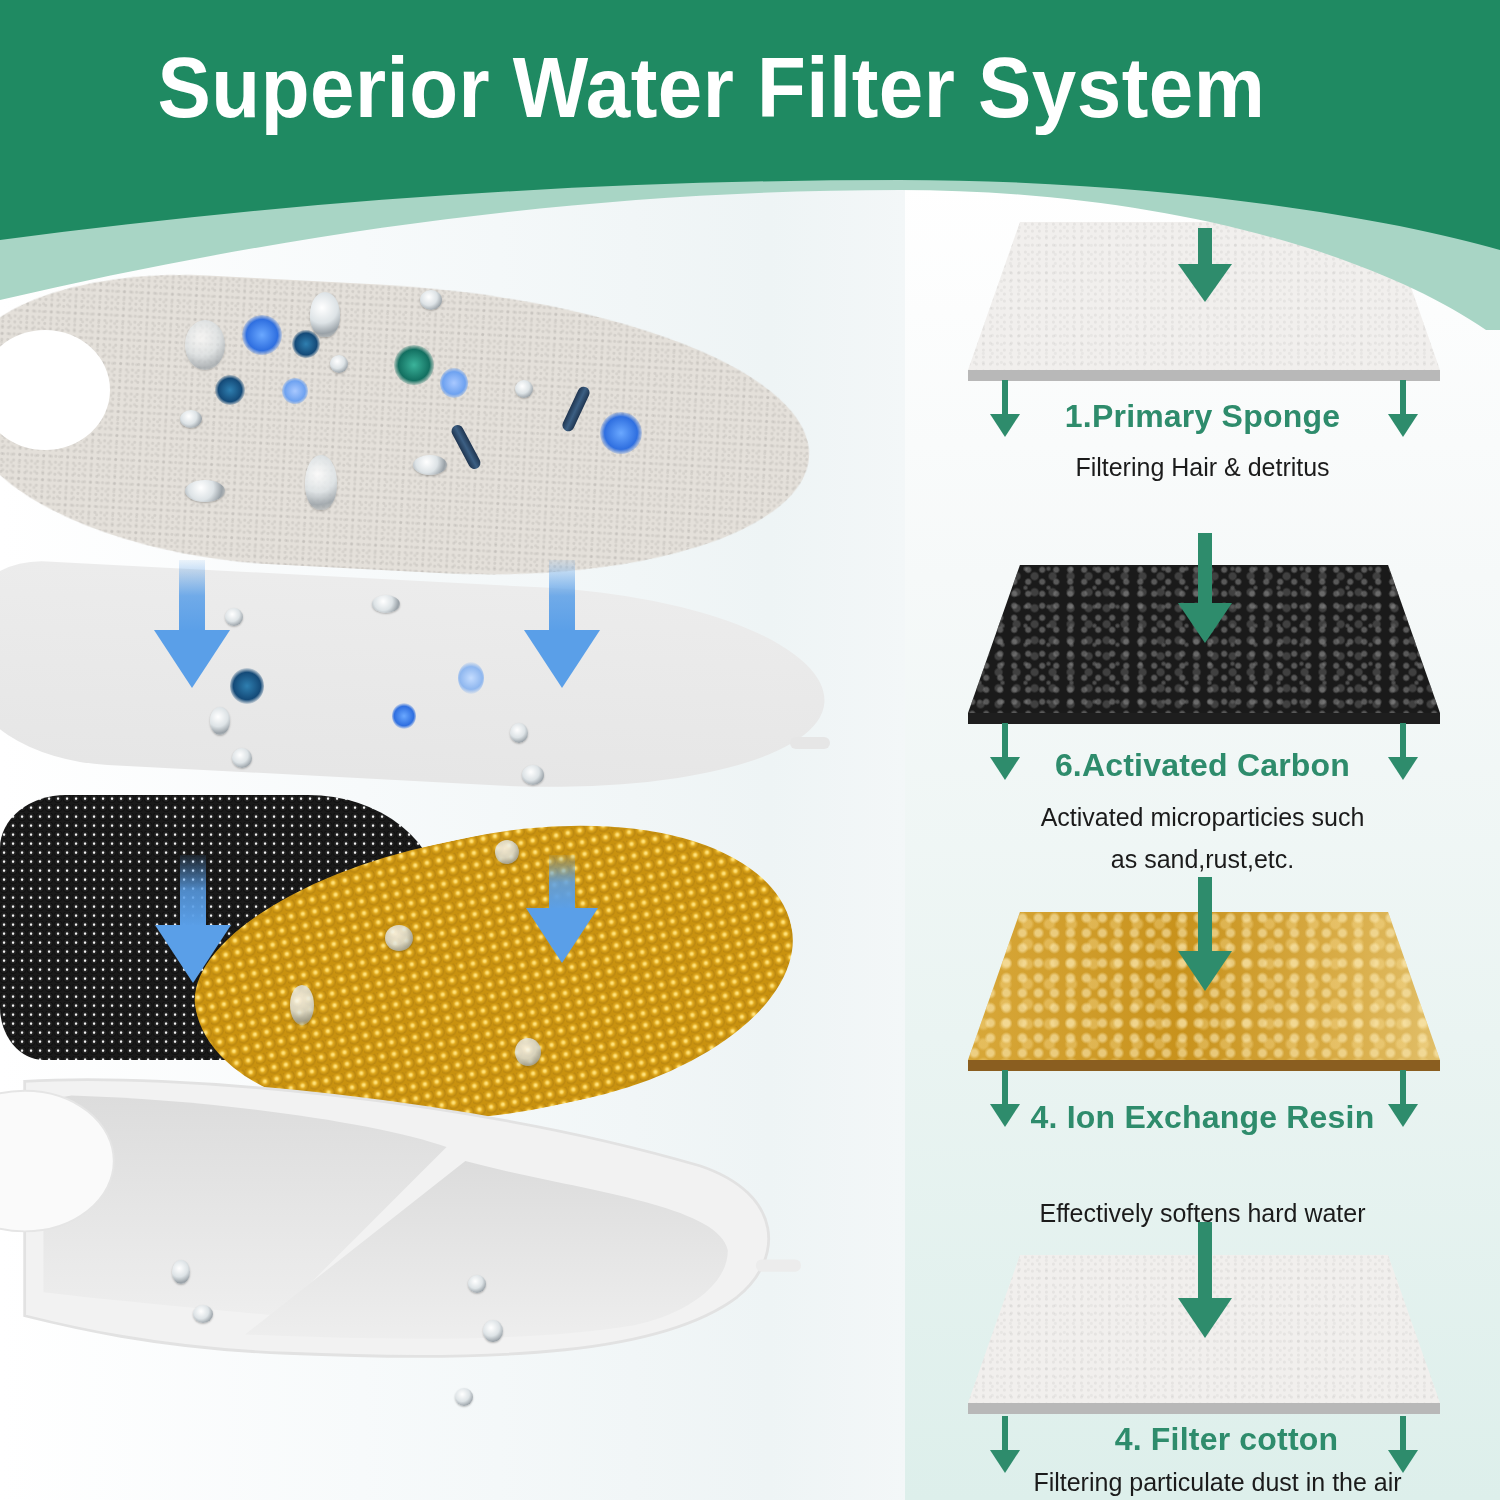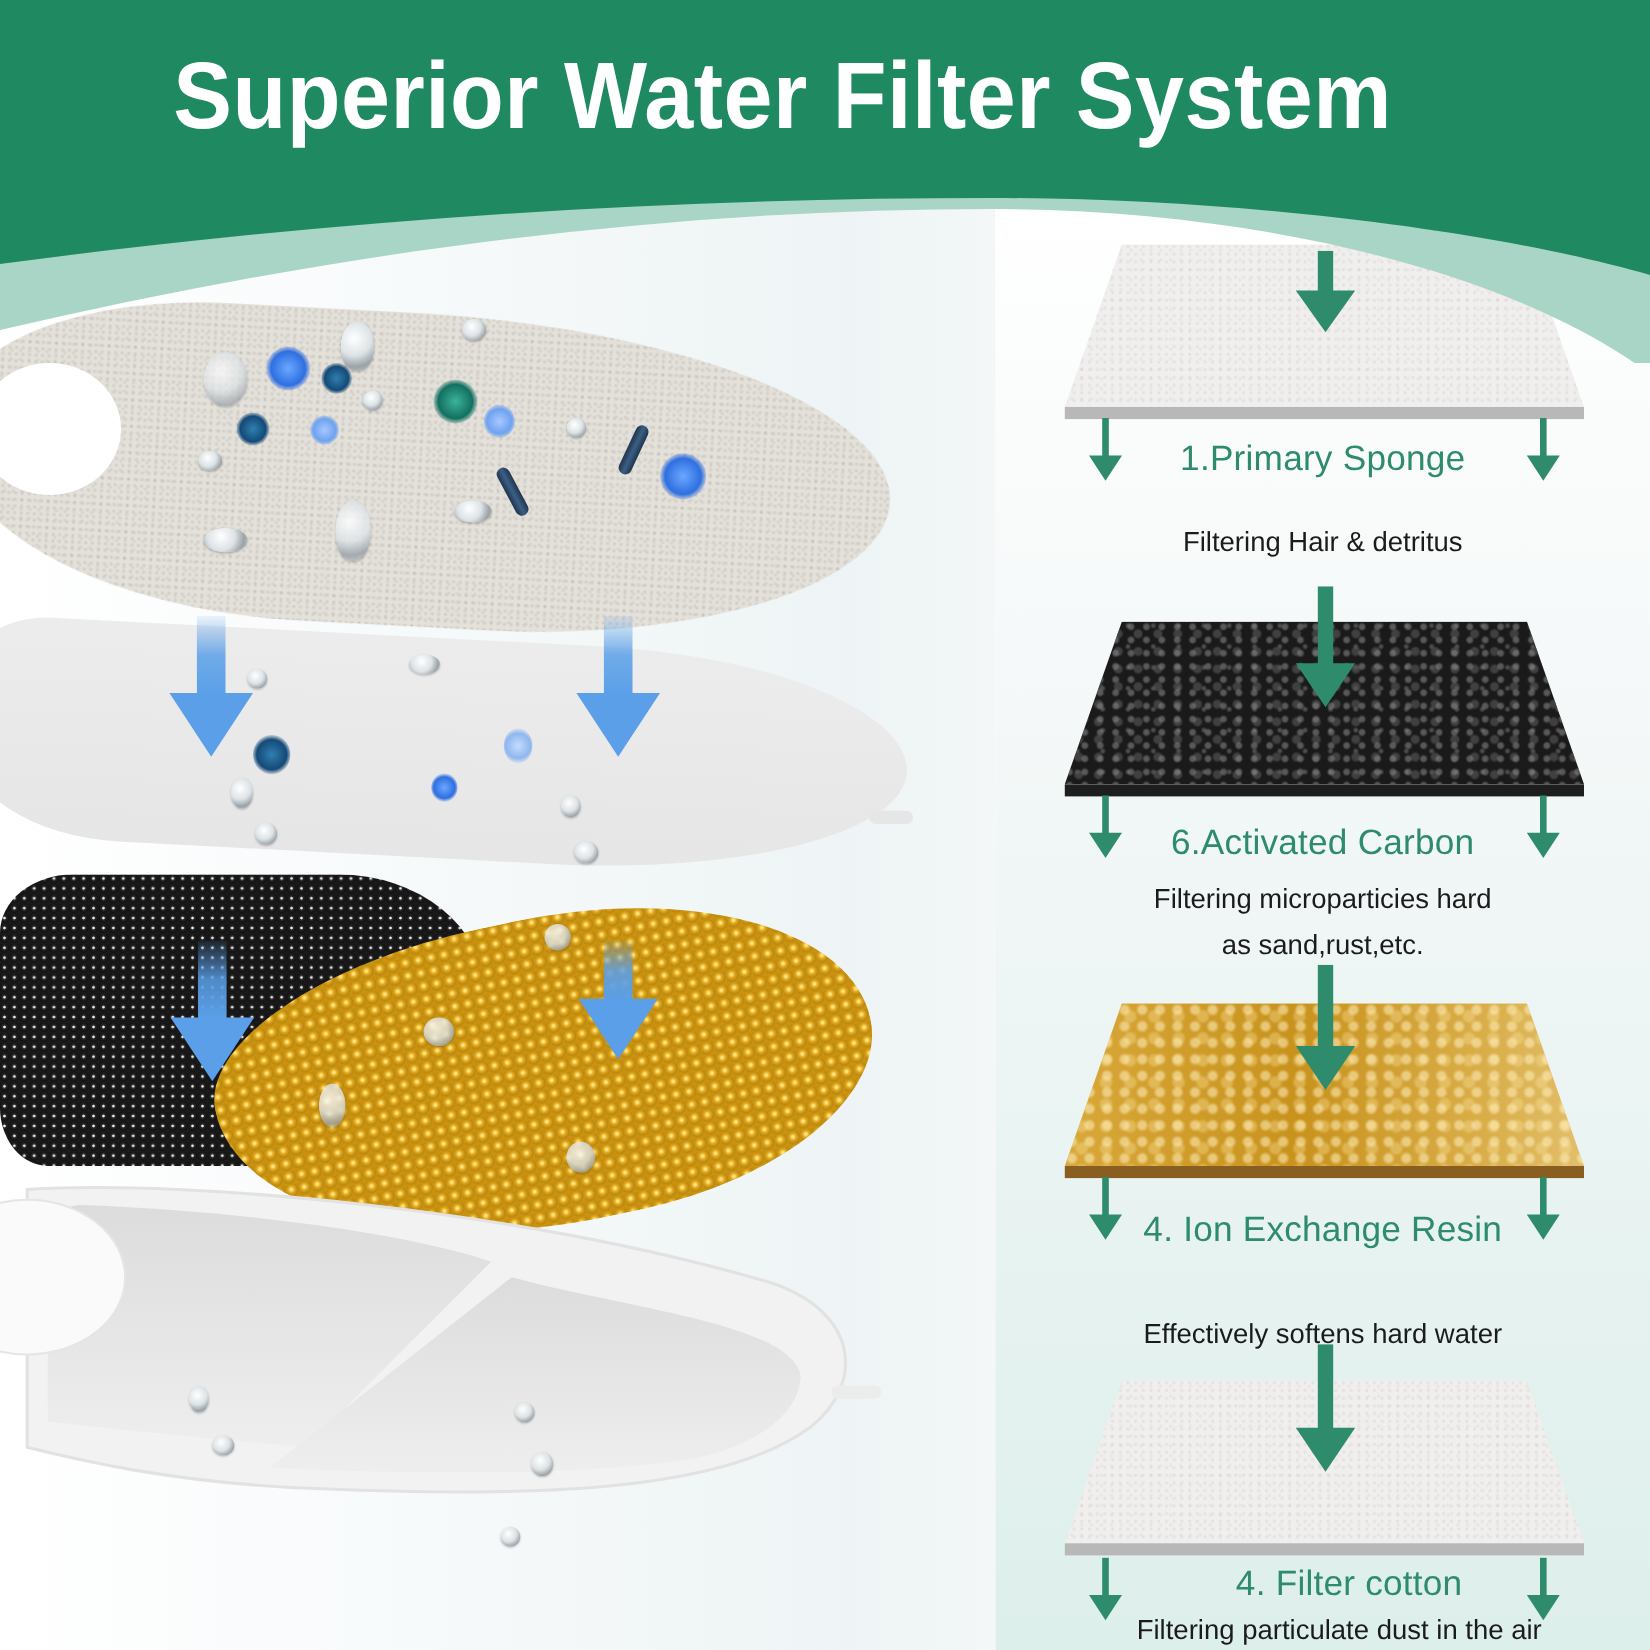--- a/index.html
+++ b/index.html
@@ -45,21 +45,21 @@
     position: absolute; left: 0; top: 0; width: 472px;
     clip-path: polygon(11% 0, 89% 0, 100% 100%, 0 100%);
   }
   .slab .edge {
     position: absolute; left: 0; width: 472px; height: 11px;
   }
   .step-title {
     position: absolute; width: 595px; left: 905px;
     text-align: center;
     color: #2e8c6c;
-    font-weight: 400;
+    font-weight: 700;
     font-size: 32px;
     letter-spacing: 0.2px;
   }
   .step-desc {
     position: absolute; width: 595px; left: 905px;
     text-align: center;
     color: #1b1b1b;
     font-size: 25px;
     line-height: 34px;
   }
@@ -260,42 +260,42 @@
       </svg>
     <svg class="arrow" style="left:990px;top:380px;" width="30" height="58" viewBox="0 0 30 58">
         <rect x="12" y="0" width="6" height="36" fill="#2e8c6c"></rect>
         <polygon points="0,34 30,34 15,57" fill="#2e8c6c"></polygon>
       </svg>
     <svg class="arrow" style="left:1388px;top:380px;" width="30" height="58" viewBox="0 0 30 58">
         <rect x="12" y="0" width="6" height="36" fill="#2e8c6c"></rect>
         <polygon points="0,34 30,34 15,57" fill="#2e8c6c"></polygon>
       </svg>
     <div class="step-title" style="top:398px;">1.Primary Sponge</div>
-    <div class="step-desc" style="top:476px;">Filtering Hair &amp; detritus</div>
+    <div class="step-desc" style="top:450px;">Filtering Hair &amp; detritus</div>
   </div>
 
   <div>
     <div class="slab" style="top:565px;height:160px;">
       <div class="top tex-carbon" style="height:148px;"></div>
       <div class="edge" style="top:148px;background:#1e1e1e;"></div>
     </div>
     <svg class="arrow" style="left:1178px;top:533px;" width="54" height="112" viewBox="0 0 54 112">
         <rect x="20" y="0" width="14" height="72" fill="#2e8c6c"></rect>
         <polygon points="0,70 54,70 27,110" fill="#2e8c6c"></polygon>
       </svg>
     <svg class="arrow" style="left:990px;top:723px;" width="30" height="58" viewBox="0 0 30 58">
         <rect x="12" y="0" width="6" height="36" fill="#2e8c6c"></rect>
         <polygon points="0,34 30,34 15,57" fill="#2e8c6c"></polygon>
       </svg>
     <svg class="arrow" style="left:1388px;top:723px;" width="30" height="58" viewBox="0 0 30 58">
         <rect x="12" y="0" width="6" height="36" fill="#2e8c6c"></rect>
         <polygon points="0,34 30,34 15,57" fill="#2e8c6c"></polygon>
       </svg>
     <div class="step-title" style="top:747px;">6.Activated Carbon</div>
-    <div class="step-desc" style="top:800px;">Filtering microparticies hard</div>
+    <div class="step-desc" style="top:800px;">Activated microparticies such</div>
     <div class="step-desc" style="top:802px;margin-top:40px;">as sand,rust,etc.</div>
   </div>
 
   <div>
     <div class="slab" style="top:912px;height:160px;">
       <div class="top tex-resin" style="height:148px;"></div>
       <div class="edge" style="top:148px;background:#8a5e20;"></div>
     </div>
     <svg class="arrow" style="left:1178px;top:877px;" width="54" height="116" viewBox="0 0 54 116">
         <rect x="20" y="0" width="14" height="76" fill="#2e8c6c"></rect>

